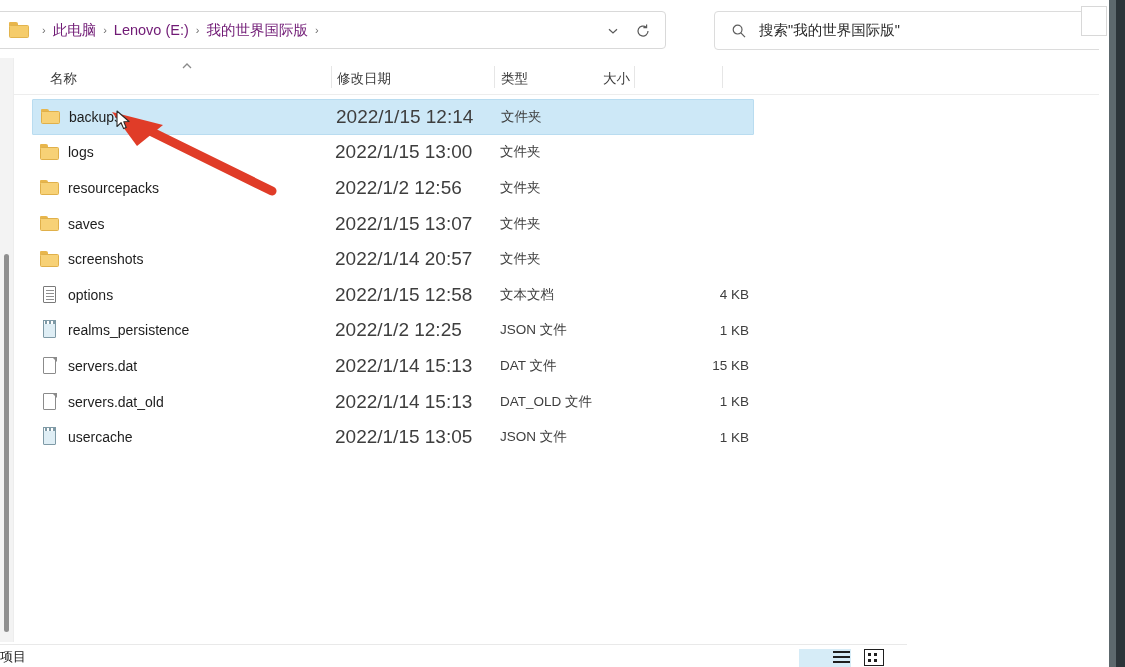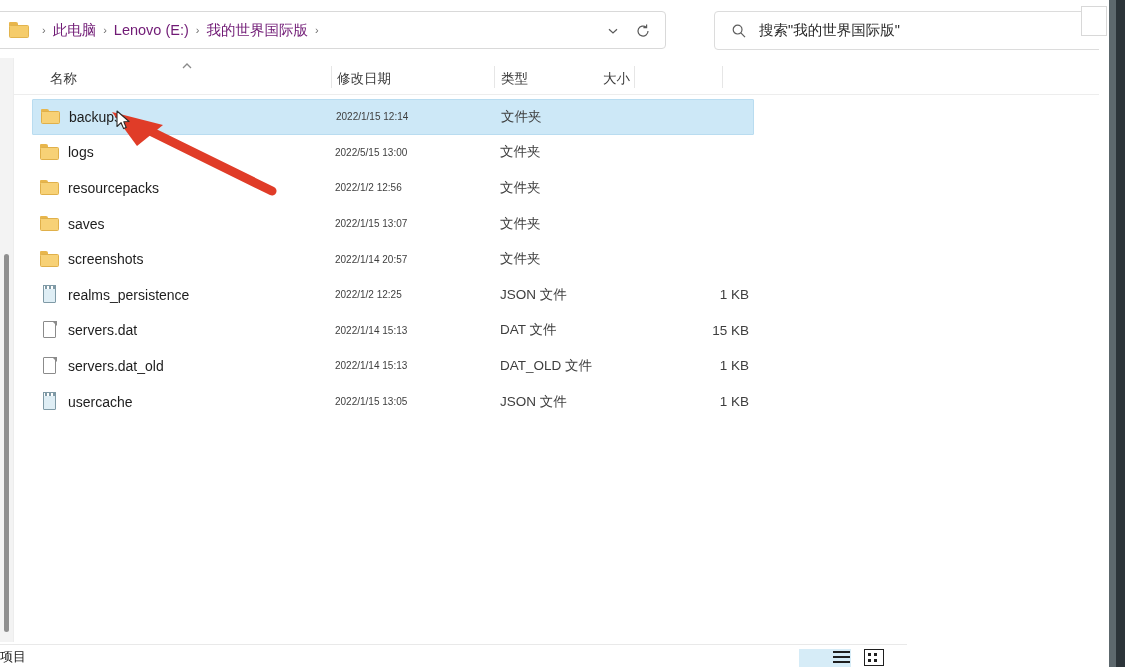--- a/index.html
+++ b/index.html
@@ -165,21 +165,21 @@
   .cell-name {
     position: absolute;
     left: 36px;
     font-size: 14px;
     color: #1d1d1d;
     white-space: nowrap;
   }
   .cell-date {
     position: absolute;
     left: 303px;
-    font-size: 10px;
+    font-size: 19px;
     color: #3e3e3e;
     white-space: nowrap;
   }
   .cell-type {
     position: absolute;
     left: 468px;
     font-size: 13.5px;
     color: #3e3e3e;
     white-space: nowrap;
   }
@@ -454,21 +454,21 @@
       <span class="cell-date">2022/1/15 12:14</span>
       <span class="cell-type">文件夹</span>
       <span class="cell-size"></span>
     </div>
     <div class="row">
       <span class="cell-icon ic-folder">
         <span class="tab"></span>
         <span class="body"></span>
       </span>
       <span class="cell-name">logs</span>
-      <span class="cell-date">2022/5/15 13:00</span>
+      <span class="cell-date">2022/1/15 13:00</span>
       <span class="cell-type">文件夹</span>
       <span class="cell-size"></span>
     </div>
     <div class="row">
       <span class="cell-icon ic-folder">
         <span class="tab"></span>
         <span class="body"></span>
       </span>
       <span class="cell-name">resourcepacks</span>
       <span class="cell-date">2022/1/2 12:56</span>
@@ -487,20 +487,33 @@
     </div>
     <div class="row">
       <span class="cell-icon ic-folder">
         <span class="tab"></span>
         <span class="body"></span>
       </span>
       <span class="cell-name">screenshots</span>
       <span class="cell-date">2022/1/14 20:57</span>
       <span class="cell-type">文件夹</span>
       <span class="cell-size"></span>
+    </div>
+    <div class="row">
+      <span class="cell-icon ic-txt">
+        <span class="page"></span>
+        <span class="ln" style="top:5px"></span>
+        <span class="ln" style="top:8px"></span>
+        <span class="ln" style="top:11px"></span>
+        <span class="ln" style="top:14px"></span>
+      </span>
+      <span class="cell-name">options</span>
+      <span class="cell-date">2022/1/15 12:58</span>
+      <span class="cell-type">文本文档</span>
+      <span class="cell-size">4 KB</span>
     </div>
     <div class="row">
       <span class="cell-icon ic-json">
         <span class="page"></span>
         <span class="spiral"></span>
         <span class="hole" style="left:5px"></span>
         <span class="hole" style="left:9px"></span>
         <span class="hole" style="left:13px"></span>
       </span>
       <span class="cell-name">realms_persistence</span>

